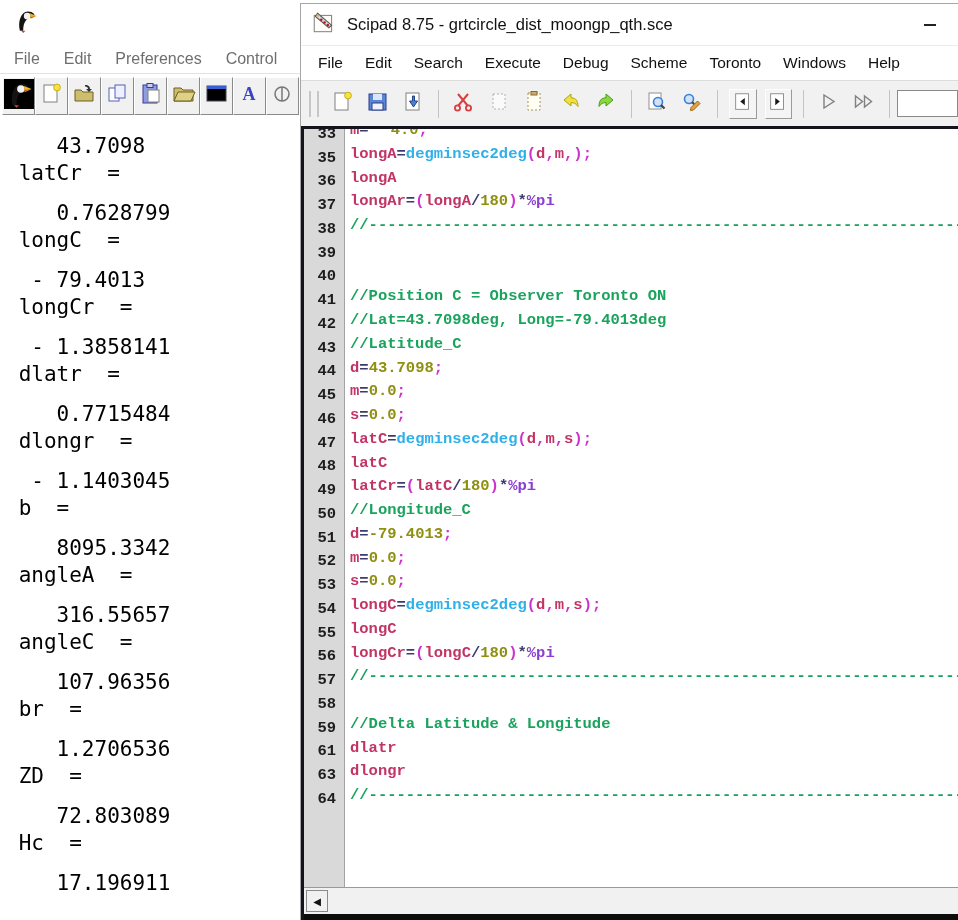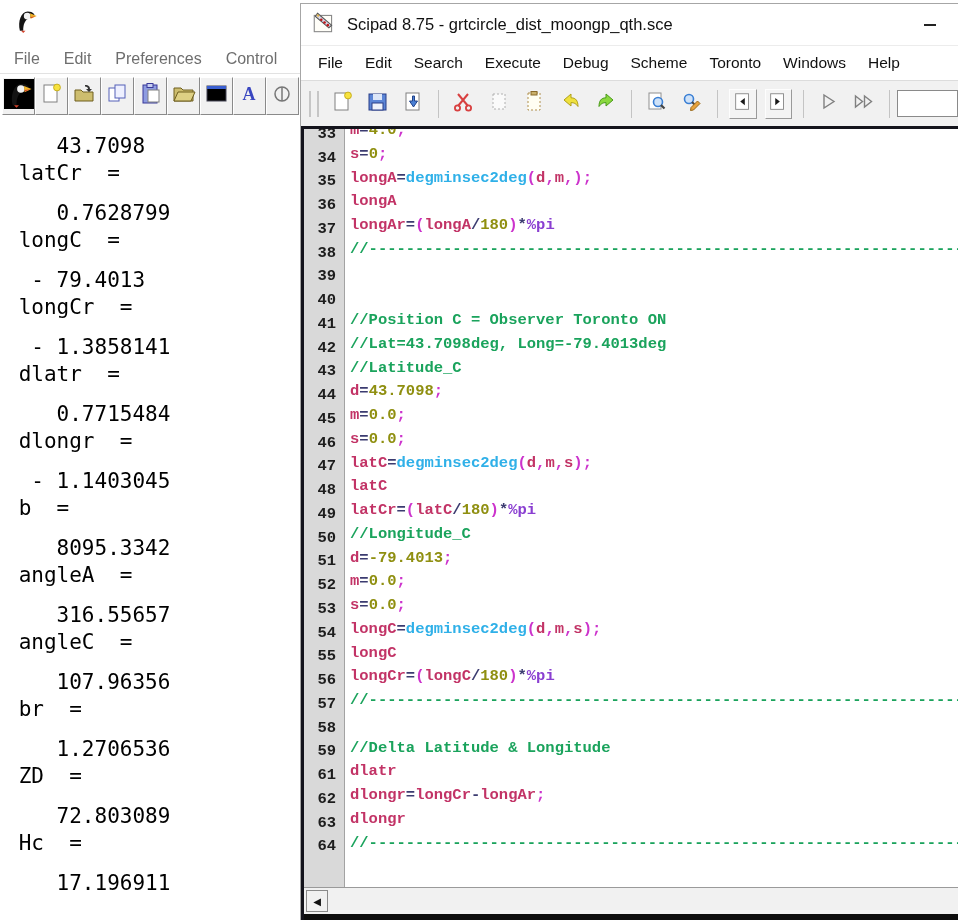--- a/index.html
+++ b/index.html
@@ -293,25 +293,21 @@
           </svg></span>
       </div>
       <div class="tsep"></div>
       <div class="tentry"></div>
     </div>
   <div class="editor-frame">
     <div class="editor-body">
       <div class="ed-inner" id="sp-editor">
           <div class="ed-row">
             <span class="ed-ln">33</span>
-            <pre class="ed-code"><span style="color: rgb(194, 51, 102);">m</span><span style="color: rgb(59, 59, 112);">=</span><span style="color: rgb(143, 143, 16);">4.0</span><span style="color: rgb(204, 51, 204);">;</span></pre>
-          </div>
-          <div class="ed-row">
-            <span class="ed-ln">34</span>
-            <pre class="ed-code"><span style="color: rgb(194, 51, 102);">s</span><span style="color: rgb(59, 59, 112);">=</span><span style="color: rgb(143, 143, 16);">0</span><span style="color: rgb(204, 51, 204);">;</span></pre>
+            <pre class="ed-code"><span style="color: rgb(194, 51, 102);">m</span><span style="color: rgb(59, 59, 112);">=</span><span style="color: rgb(143, 143, 16); margin-left: 22px;">4.0</span><span style="color: rgb(204, 51, 204);">;</span></pre>
           </div>
           <div class="ed-row">
             <span class="ed-ln">35</span>
             <pre class="ed-code"><span style="color: rgb(194, 51, 102);">longA</span><span style="color: rgb(59, 59, 112);">=</span><span style="color: rgb(47, 176, 232);">degminsec2deg</span><span style="color: rgb(204, 51, 204);">(</span><span style="color: rgb(194, 51, 102);">d</span><span style="color: rgb(204, 51, 204);">,</span><span style="color: rgb(194, 51, 102);">m</span><span style="color: rgb(204, 51, 204);">,</span><span style="color: rgb(204, 51, 204);">)</span><span style="color: rgb(204, 51, 204);">;</span></pre>
           </div>
           <div class="ed-row">
             <span class="ed-ln">36</span>
             <pre class="ed-code"><span style="color: rgb(194, 51, 102);">longA</span></pre>
           </div>
           <div class="ed-row">
@@ -401,24 +397,20 @@
             <span class="ed-ln">58</span>
             <pre class="ed-code"></pre>
           </div>
           <div class="ed-row">
             <span class="ed-ln">59</span>
             <pre class="ed-code"><span style="color: rgb(26, 163, 92);">//Delta Latitude &amp; Longitude</span></pre>
           </div>
           <div class="ed-row">
             <span class="ed-ln">61</span>
             <pre class="ed-code"><span style="color: rgb(194, 51, 102);">dlatr</span></pre>
-          </div>
-          <div class="ed-row">
-            <span class="ed-ln">62</span>
-            <pre class="ed-code"><span style="color: rgb(194, 51, 102);">dlongr</span><span style="color: rgb(59, 59, 112);">=</span><span style="color: rgb(194, 51, 102);">longCr</span><span style="color: rgb(59, 59, 112);">-</span><span style="color: rgb(194, 51, 102);">longAr</span><span style="color: rgb(204, 51, 204);">;</span></pre>
           </div>
           <div class="ed-row">
             <span class="ed-ln">63</span>
             <pre class="ed-code"><span style="color: rgb(194, 51, 102);">dlongr</span></pre>
           </div>
           <div class="ed-row">
             <span class="ed-ln">64</span>
             <pre class="ed-code"><span style="color: rgb(26, 163, 92);">//--------------------------------------------------------------------------------------</span></pre>
           </div>
         </div>

